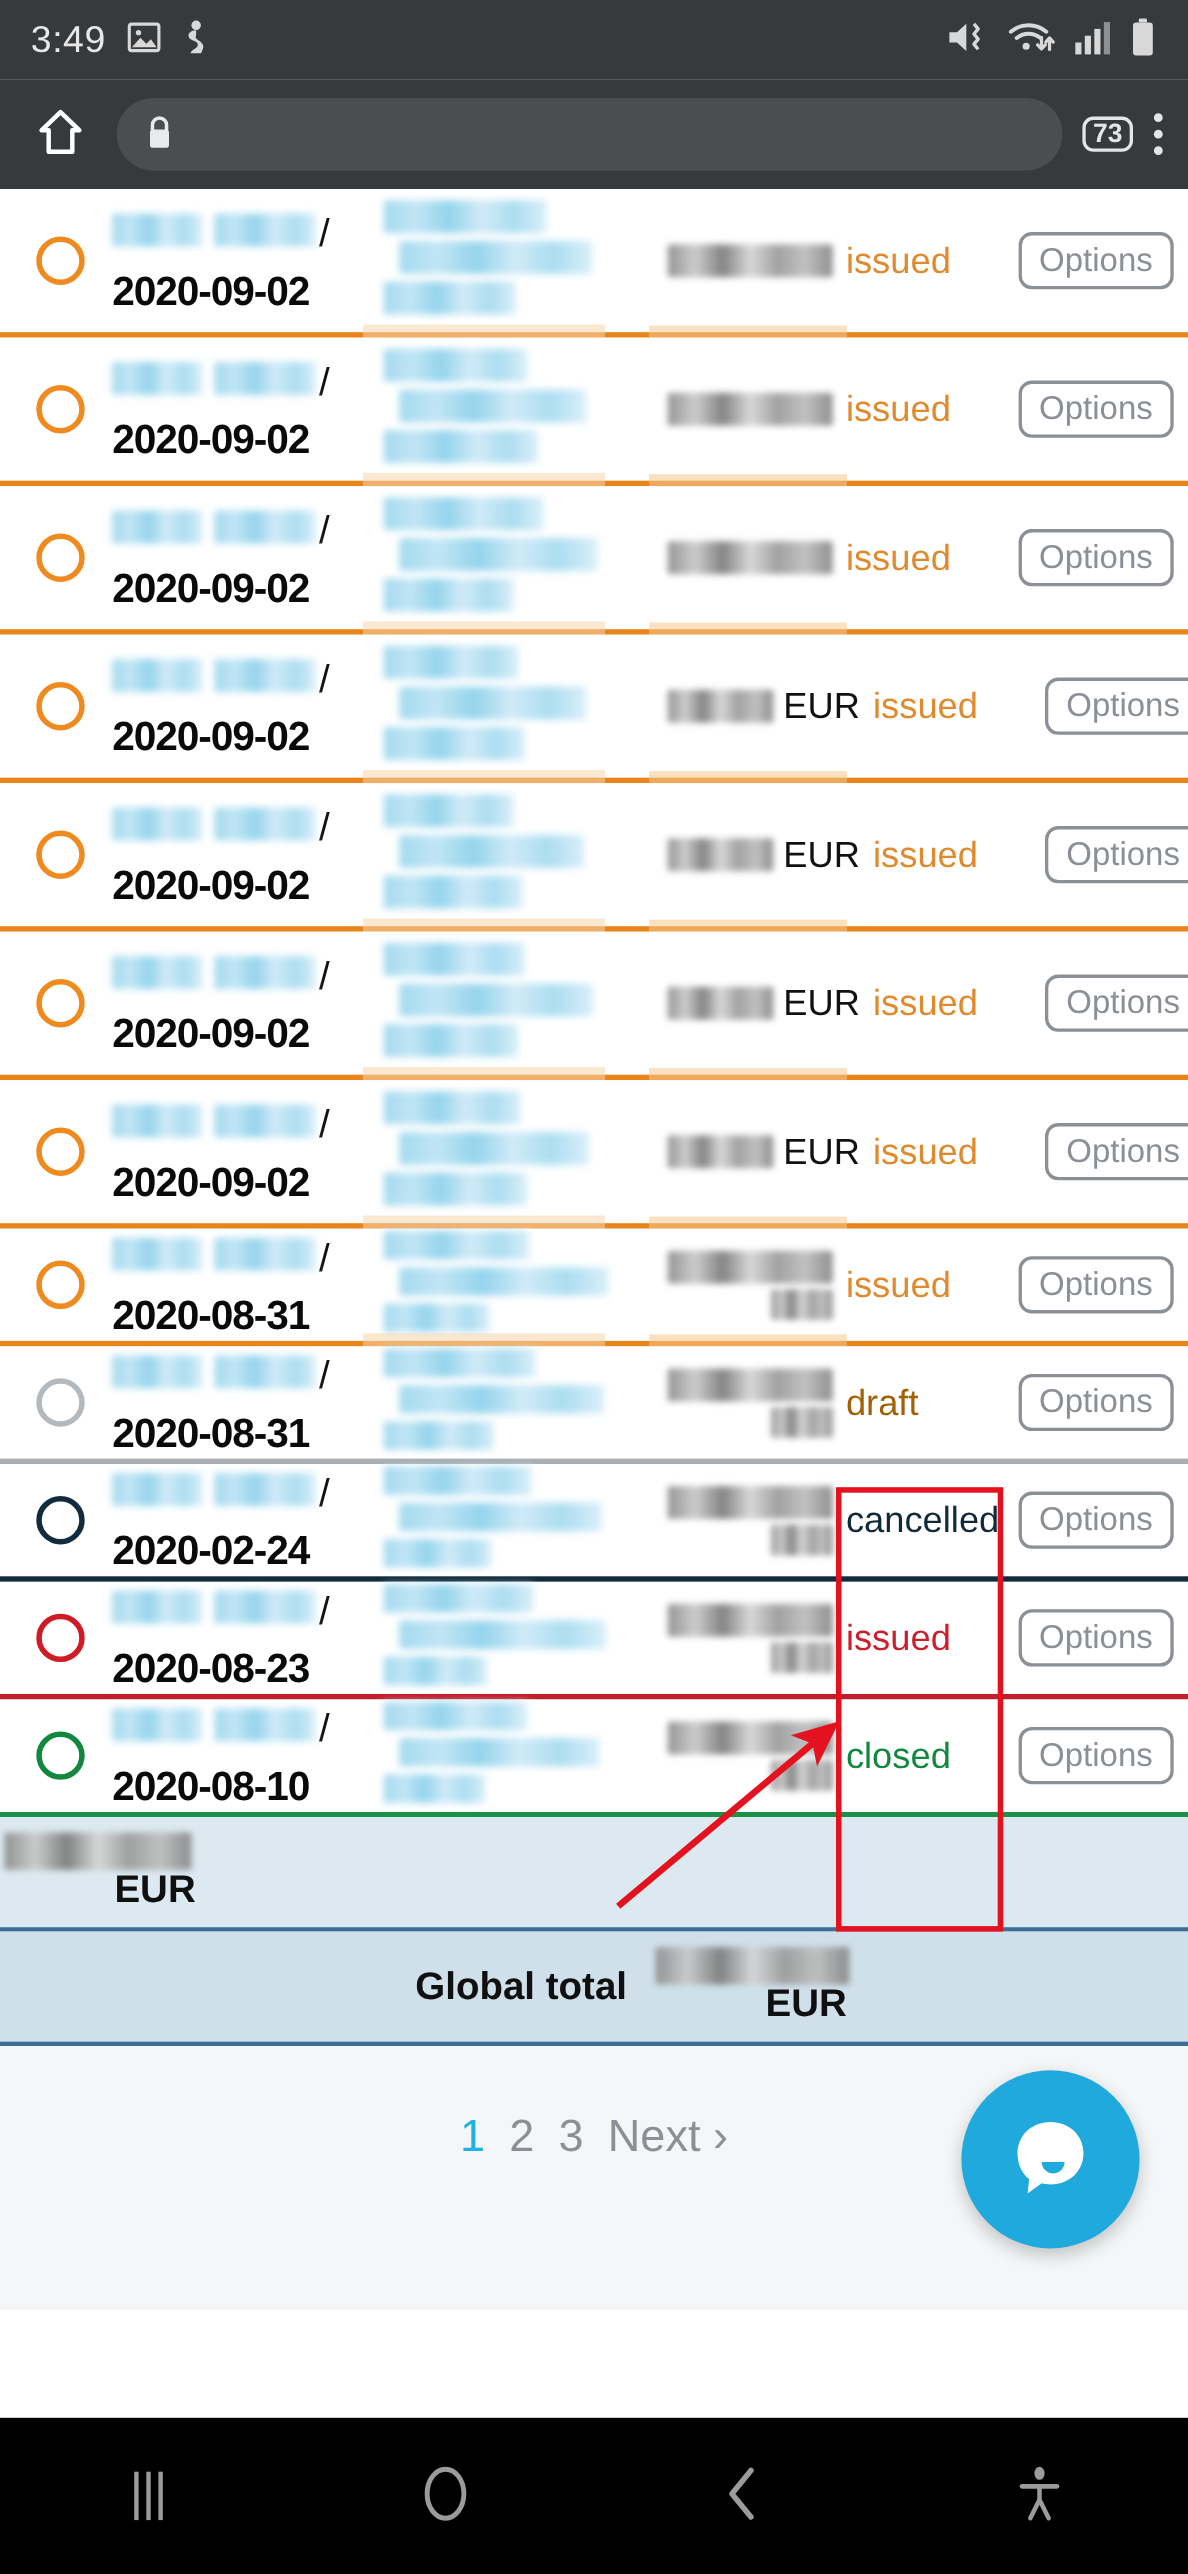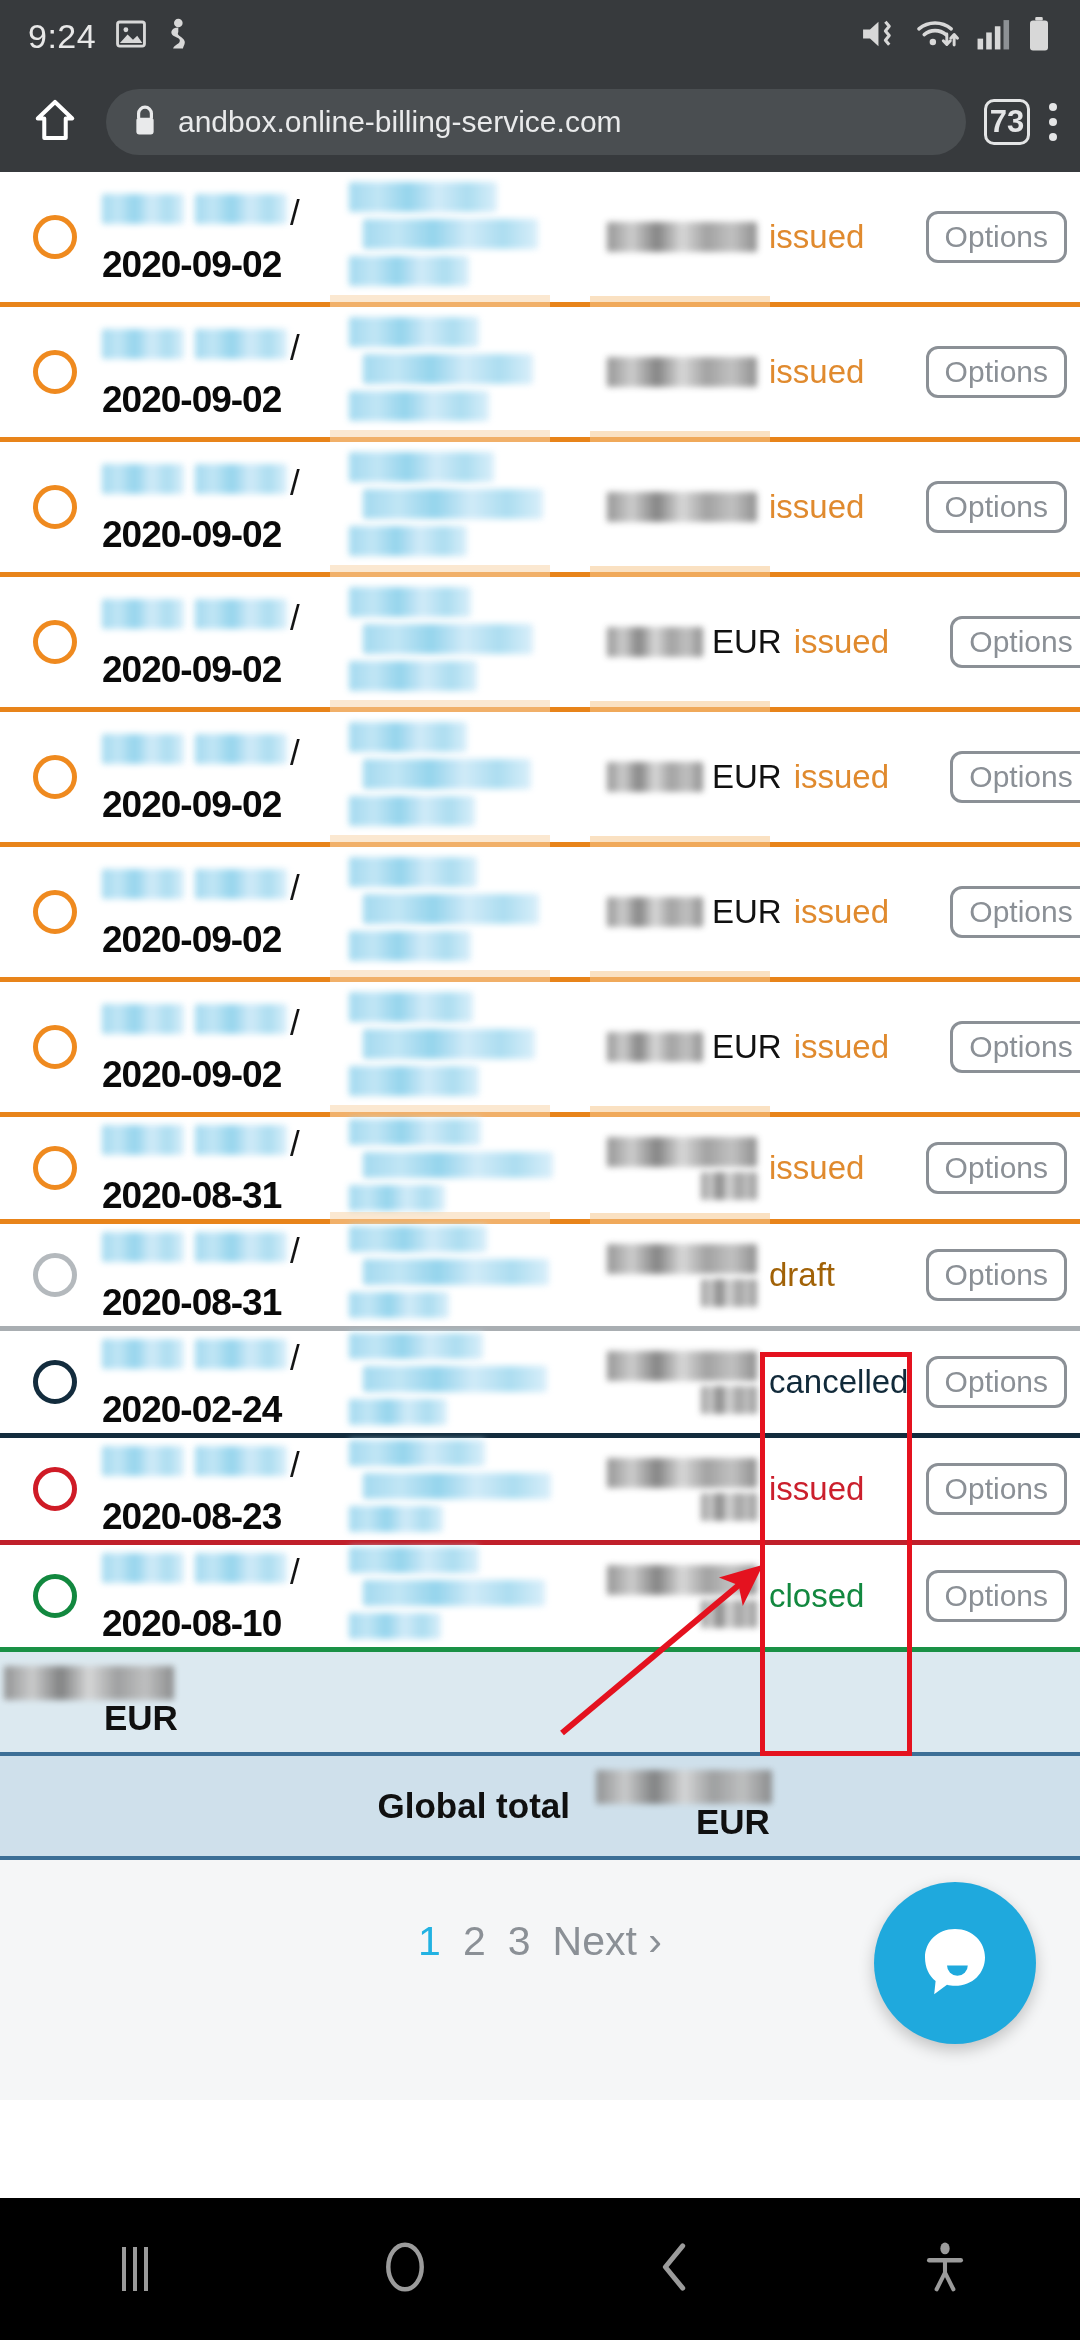--- a/index.html
+++ b/index.html
@@ -29,22 +29,22 @@
   .omnibox {
     flex:1; height:66px; background:#4a4e51; border-radius:33px;
     display:flex; align-items:center; padding:0 26px; gap:20px;
     overflow:hidden;
   }
   .omnibox-url {
     color:#e9eaeb; font-size:30px; white-space:nowrap; overflow:hidden;
     text-overflow:ellipsis;
   }
   .tabcount {
-    width:46px; height:46px; border:3.5px solid #e4e5e6; border-radius:10px;
-    color:#e4e5e6; font-size:31px; font-weight:700;
+    width:46px; height:32px; border:3.5px solid #e4e5e6; border-radius:10px;
+    color:#e4e5e6; font-size:24px; font-weight:700;
     display:flex; align-items:center; justify-content:center;
   }
   .kebab { width:10px; display:flex; flex-direction:column; gap:7px; align-items:center; }
   .kebab i { width:8px; height:8px; border-radius:50%; background:#e4e5e6; display:block; }
 
   
   .page { position:relative; background:#fff; }
 
   .row {
     display:flex; align-items:center; position:relative;
@@ -123,21 +123,21 @@
   
   .anno-box {
     position:absolute; border:5px solid #e4121f; pointer-events:none;
   }
   .anno-arrow { position:absolute; pointer-events:none; }
 </style>
 </head>
 <body>
 
 <div class="statusbar">
-  <div class="sb-clock">9:24</div>
+  <div class="sb-clock">3:49</div>
   <div class="sb-left-icons">
     <span>
       <svg width="34" height="34" viewBox="0 0 24 24">
           <rect x="2.5" y="3.5" width="19" height="17" rx="1.6" fill="none" stroke="#d8d8d8" stroke-width="2"></rect>
           <circle cx="8.4" cy="9" r="1.7" fill="#d8d8d8"></circle>
           <path d="M4.2 18.4 L9.6 12.3 L13.4 16.1 L16.4 13.2 L20 18.4 Z" fill="#d8d8d8"></path>
         </svg>
     </span>
     <span>
       <svg width="30" height="34" viewBox="0 0 20 26">
@@ -185,21 +185,20 @@
         <path d="M12 2.6 L21 11.2 L17.6 11.2 L17.6 21.4 L6.4 21.4 L6.4 11.2 L3 11.2 Z" fill="none" stroke="#ffffff" stroke-width="2.1" stroke-linejoin="round"></path>
       </svg>
   </span>
   <div class="omnibox">
     <span>
       <svg width="26" height="32" viewBox="0 0 16 20">
           <path d="M4 9 L4 6 a4 4 0 0 1 8 0 L12 9" fill="none" stroke="#e9eaeb" stroke-width="2"></path>
           <rect x="2.6" y="8.6" width="10.8" height="10.4" rx="1.8" fill="#e9eaeb"></rect>
         </svg>
     </span>
-    <span class="omnibox-url">andbox.online-billing-service.com</span>
   </div>
   <div class="tabcount">73</div>
   <div class="kebab">
       <i></i>
       <i></i>
       <i></i>
     </div>
 </div>
 
 <div class="page" id="rows-root">

